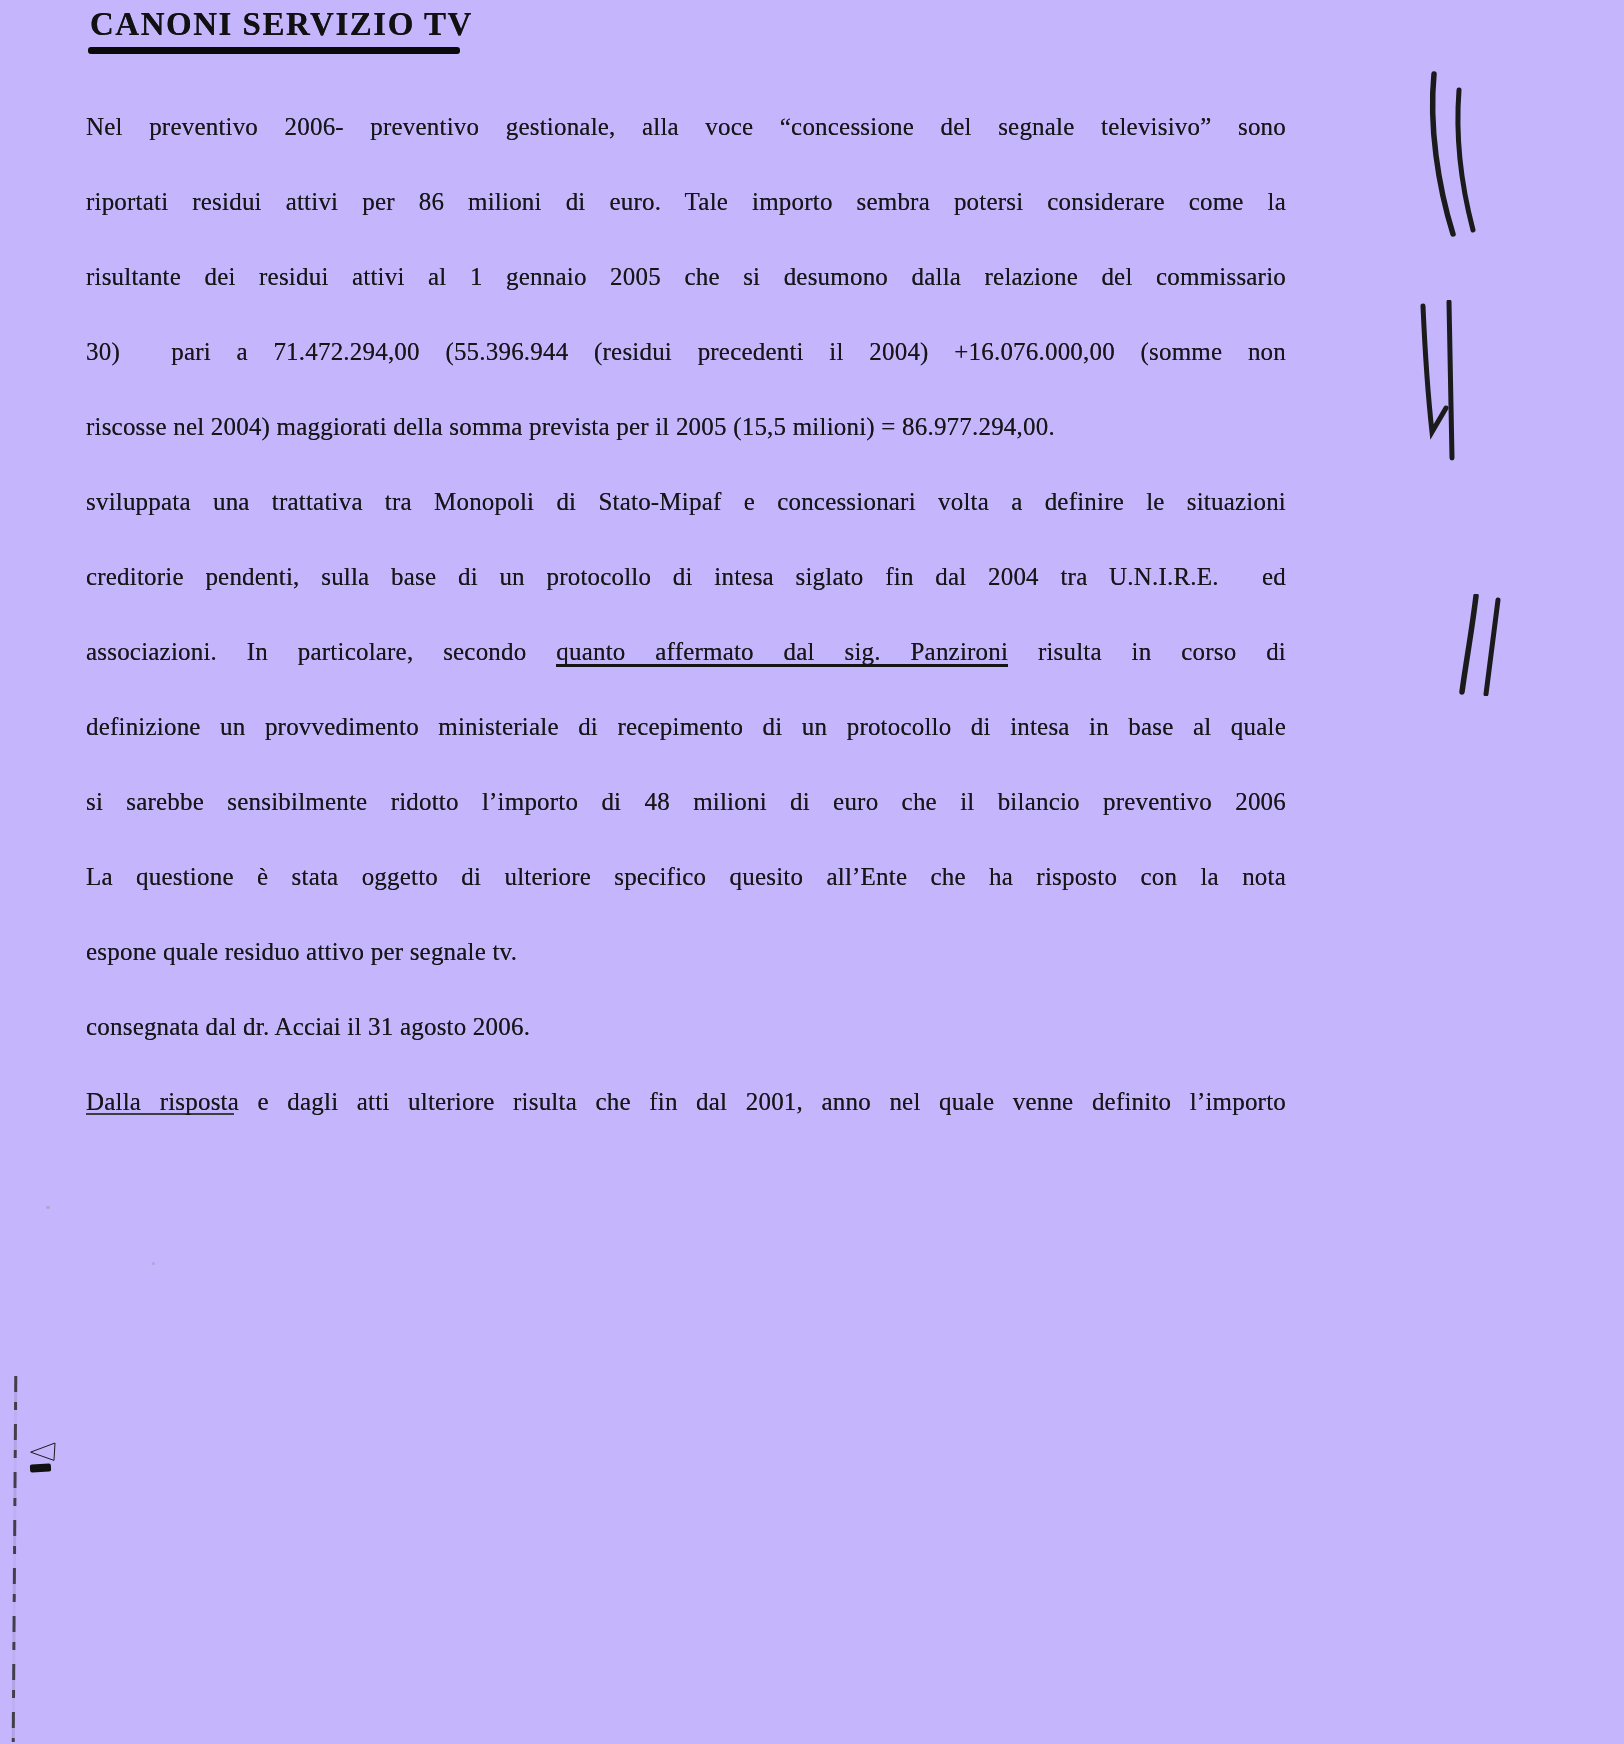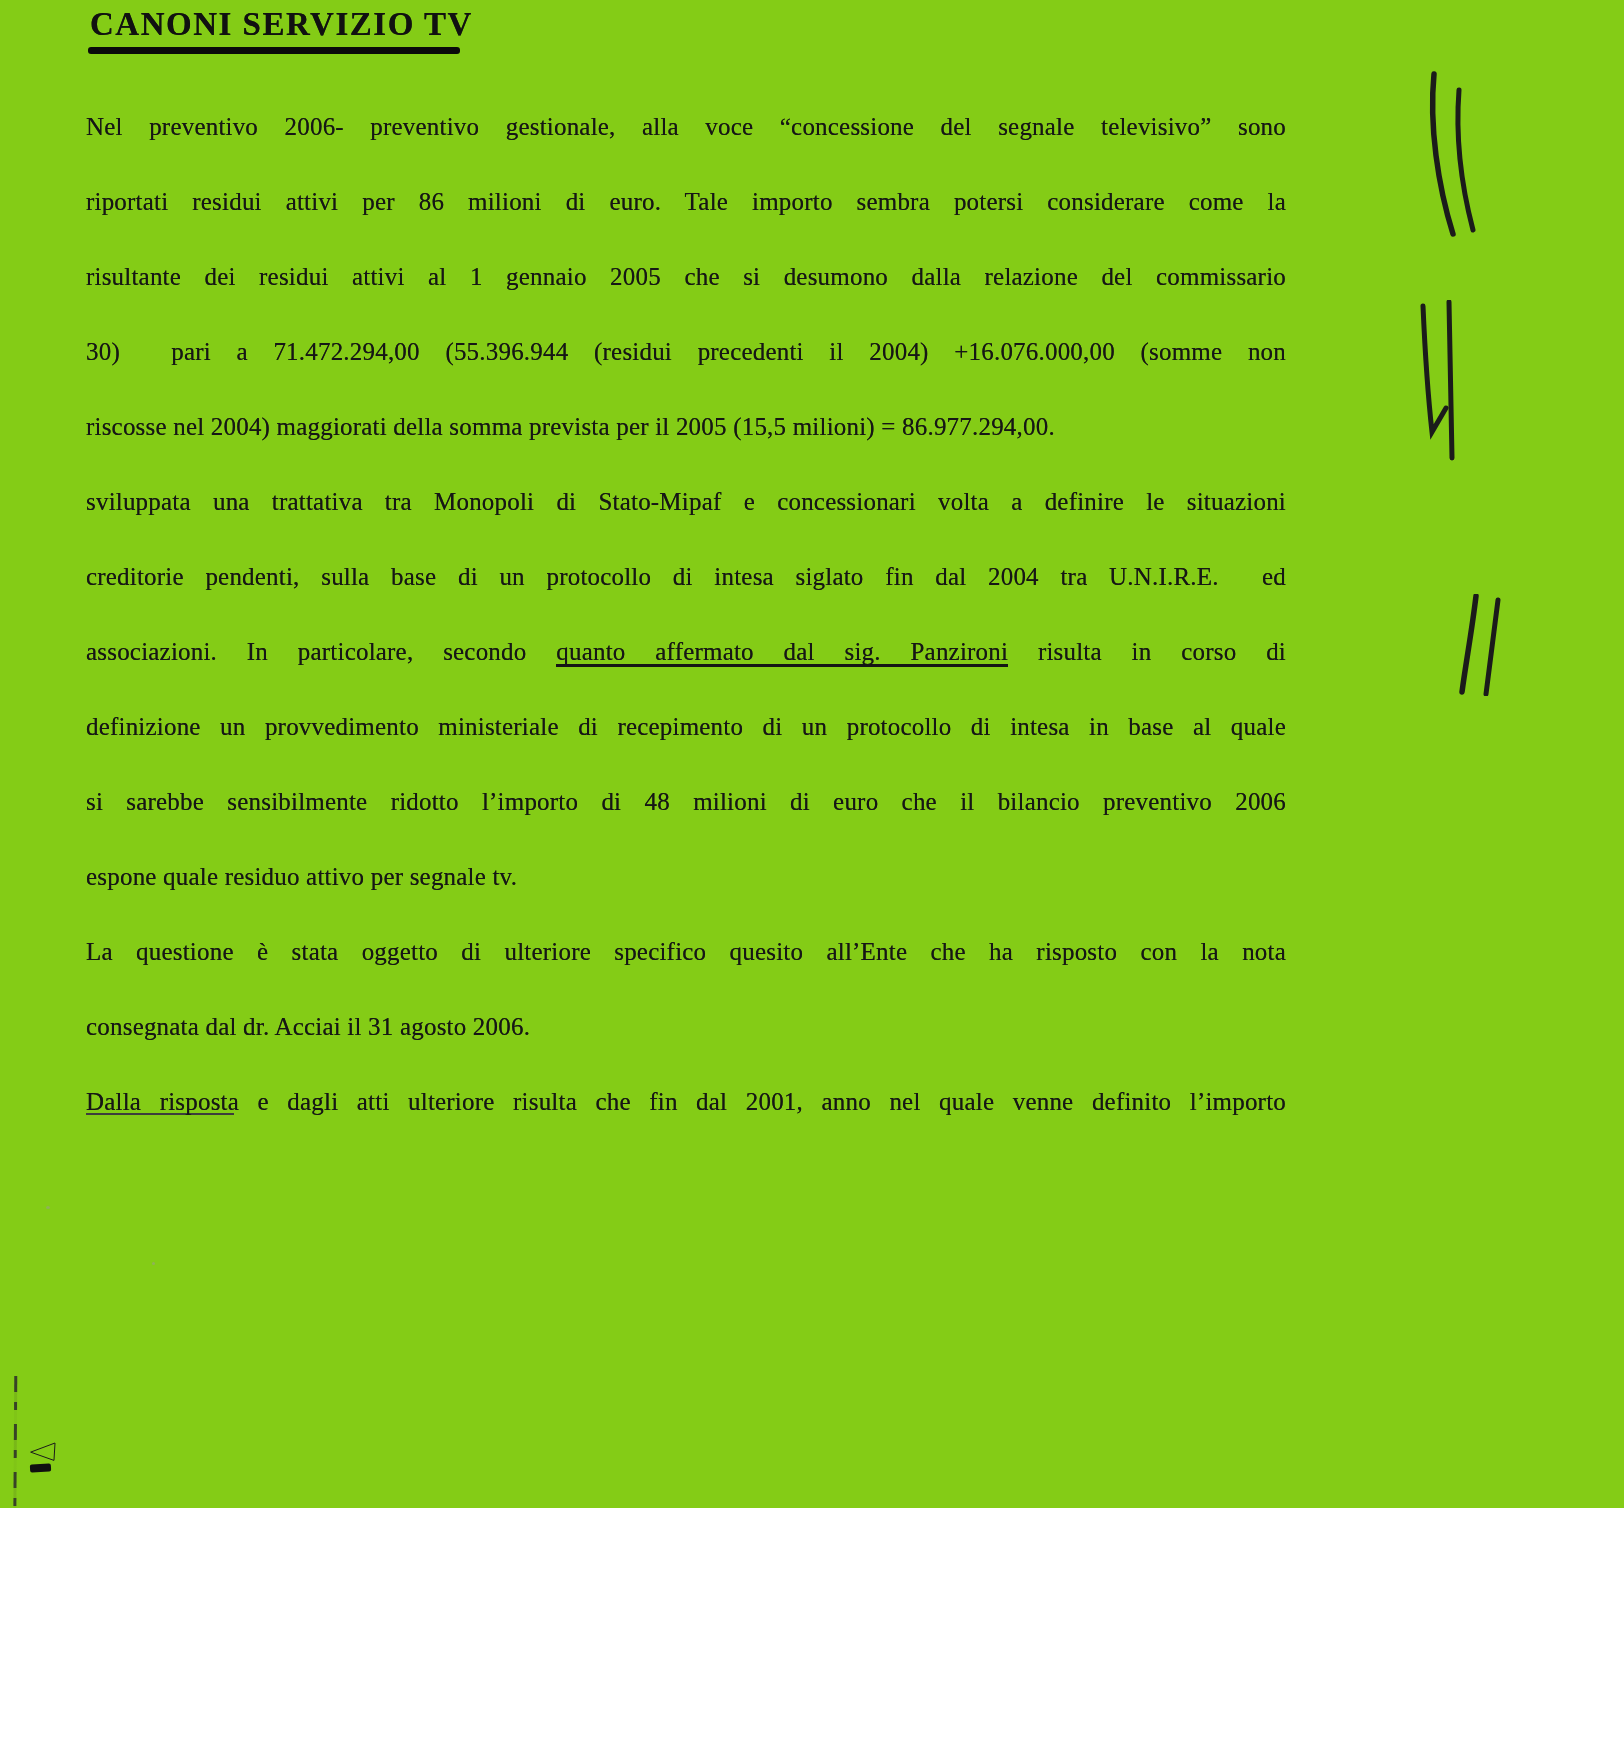--- a/index.html
+++ b/index.html
@@ -3,22 +3,22 @@
 <meta charset="utf-8">
 <style>
   html, body { margin: 0; padding: 0; }
   body {
     width: 1624px; height: 1744px;
     background: #ffffff;
     font-family: "Liberation Serif", "DejaVu Serif", serif;
   }
   .page {
     position: relative;
-    width: 1624px; height: 1508px;
-    background: #84cc16;
+    width: 1624px; height: 1744px;
+    background: #c4b5fd;
     overflow: hidden;
   }
   .doc-title {
     position: absolute;
     left: 90px; top: 6px;
     margin: 0;
     font-size: 33px;
     font-weight: 700;
     letter-spacing: 1.5px;
     color: #111;
@@ -100,22 +100,22 @@
       <div class="line"><span>Nel preventivo 2006- preventivo gestionale, alla voce “concessione del segnale televisivo” sono</span></div>
       <div class="line"><span>riportati residui attivi per 86 milioni di euro. Tale importo sembra potersi considerare come la</span></div>
       <div class="line"><span>risultante dei residui attivi al 1 gennaio 2005 che si desumono dalla relazione del commissario</span></div>
       <div class="line"><span>30)&nbsp; pari a 71.472.294,00 (55.396.944 (residui precedenti il 2004) +16.076.000,00 (somme non</span></div>
       <div class="line last"><span>riscosse nel 2004) maggiorati della somma prevista per il 2005 (15,5 milioni) = 86.977.294,00.</span></div>
       <div class="line"><span>sviluppata una trattativa tra Monopoli di Stato-Mipaf e concessionari volta a definire le situazioni</span></div>
       <div class="line"><span>creditorie pendenti, sulla base di un protocollo di intesa siglato fin dal 2004 tra U.N.I.R.E.&nbsp; ed</span></div>
       <div class="line"><span>associazioni. In particolare, secondo </span><span class="u-hand">quanto affermato dal sig. Panzironi</span><span> risulta in corso di</span></div>
       <div class="line"><span>definizione un provvedimento ministeriale di recepimento di un protocollo di intesa in base al quale</span></div>
       <div class="line"><span>si sarebbe sensibilmente ridotto l’importo di 48 milioni di euro che il bilancio preventivo 2006</span></div>
+      <div class="line"><span>La questione è stata oggetto di ulteriore specifico quesito all’Ente che ha risposto con la nota</span></div>
       <div class="line last"><span>espone quale residuo attivo per segnale tv.</span></div>
-      <div class="line"><span>La questione è stata oggetto di ulteriore specifico quesito all’Ente che ha risposto con la nota</span></div>
       <div class="line last"><span>consegnata dal dr. Acciai il 31 agosto 2006.</span></div>
       <div class="line"><span class="u-thin">Dalla risposta</span><span> e dagli atti ulteriore risulta che fin dal 2001, anno nel quale venne definito l’importo</span></div>
     </div>
 
   <svg class="pen" style="left:1425px; top:68px;" width="60" height="172" viewBox="0 0 60 172">
     <path d="M 9 6 C 4 58, 13 118, 28 166" stroke-width="5.5"></path>
     <path d="M 34 22 C 30 74, 38 124, 48 162" stroke-width="5"></path>
   </svg>
 
   <svg class="pen" style="left:1413px; top:300px;" width="48" height="162" viewBox="0 0 48 162">

